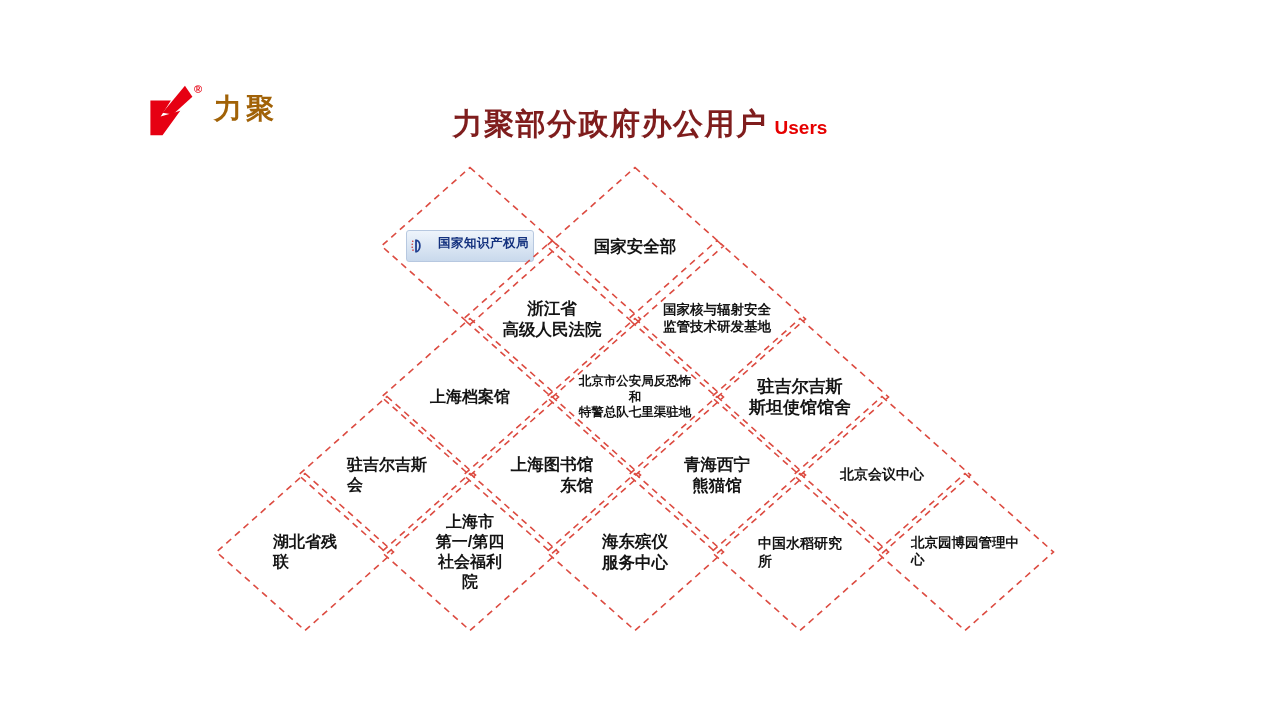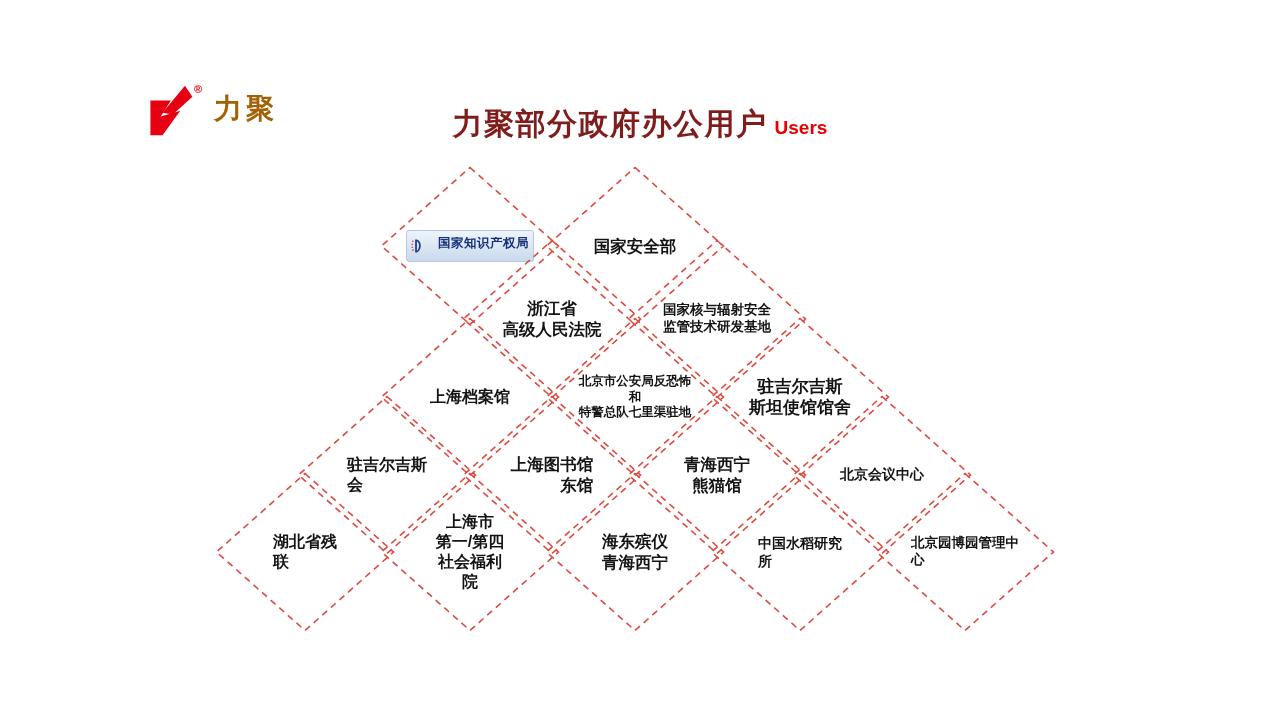--- a/index.html
+++ b/index.html
@@ -158,21 +158,21 @@
         <div class="node-label" style="font-size: 16px;">上海市
 第一/第四
 社会福利
 院</div>
       </div>
       <div class="node" style="left: 545px; top: 472px;">
         <svg class="rhombus" width="180" height="160" viewBox="0 0 180 160">
       <polygon points="90,1.5 178.5,80 90,158.5 1.5,80" fill="none" stroke="#dc4b41" stroke-width="1.6" stroke-dasharray="6.5 5"></polygon>
     </svg>
         <div class="node-label" style="font-size: 16.5px;">海东殡仪
-青海西宁</div>
+服务中心</div>
       </div>
       <div class="node" style="left: 710px; top: 472px;">
         <svg class="rhombus" width="180" height="160" viewBox="0 0 180 160">
       <polygon points="90,1.5 178.5,80 90,158.5 1.5,80" fill="none" stroke="#dc4b41" stroke-width="1.6" stroke-dasharray="6.5 5"></polygon>
     </svg>
         <div class="node-label left" style="font-size: 14px;">中国水稻研究
 所</div>
       </div>
       <div class="node" style="left: 875px; top: 472px;">
         <svg class="rhombus" width="180" height="160" viewBox="0 0 180 160">

